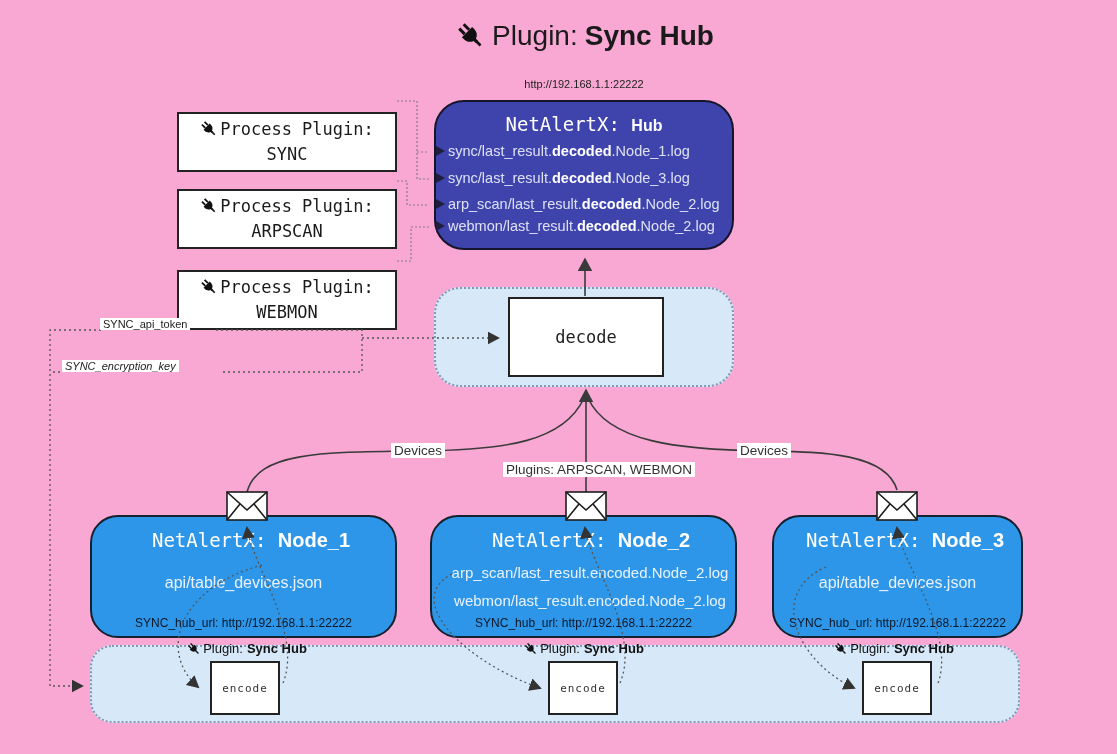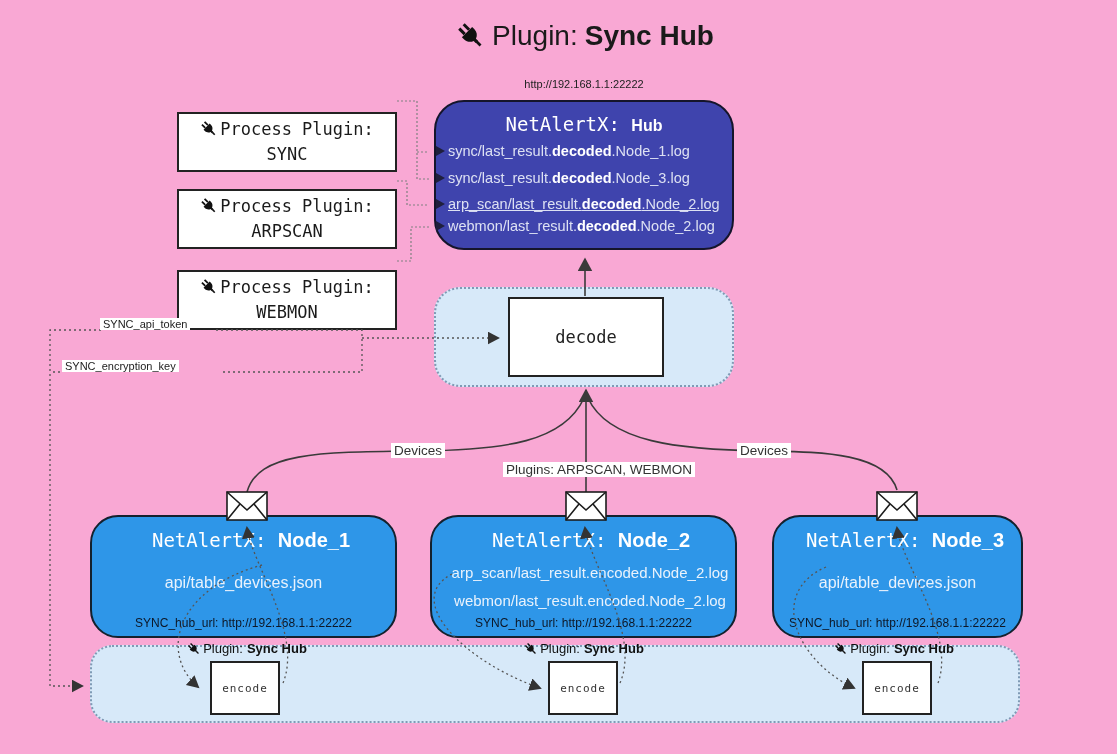--- a/index.html
+++ b/index.html
@@ -28,31 +28,31 @@
   
   .hub-url{position:absolute;left:434px;top:78px;width:300px;text-align:center;font-size:11px;color:#222;z-index:3;}
   .hub{position:absolute;left:434px;top:100px;width:300px;height:150px;background:var(--hub-fill);
        border:2px solid #15152b;border-radius:30px;z-index:2;}
   .hub-title{position:absolute;top:11px;left:0;right:0;text-align:center;color:#fff;
        font-family:"DejaVu Sans Mono",monospace;font-size:19px;}
   .hub-title b{font-family:"Liberation Sans",sans-serif;font-size:16px;}
   .hrow{position:absolute;left:0;right:4px;height:18px;display:flex;align-items:center;color:#dde1f3;font-size:14.5px;white-space:nowrap;}
   .hrow .tri{width:0;height:0;border-top:5px solid transparent;border-bottom:5px solid transparent;border-left:9px solid #1f1f3d;margin-right:3px;}
   .hrow b{color:#fff;}
-  #hrow-0{top:40px;} #hrow-1{top:67px;} #hrow-2{top:93px;text-decoration:underline;} #hrow-3{top:115px;}
+  #hrow-0{top:40px;} #hrow-1{top:67px;} #hrow-2{top:93px;} #hrow-3{top:115px;}
 
   
   .decode-band{position:absolute;left:434px;top:287px;width:300px;height:100px;background:var(--band-fill);
        border:2px dotted var(--band-border);border-radius:26px;z-index:1;}
   .decode-box{position:absolute;left:508px;top:297px;width:156px;height:80px;background:#fff;border:2px solid #222;
        display:flex;align-items:center;justify-content:center;font-family:"DejaVu Sans Mono",monospace;font-size:17px;color:#222;z-index:5;}
 
   
   .tok{position:absolute;background:#fff;padding:0 3px;font-size:11px;color:#222;z-index:6;white-space:nowrap;}
-  #tok-api{left:100px;top:318px;} #tok-key{left:62px;top:360px;}
+  #tok-api{left:100px;top:318px;} #tok-key{left:62px;top:360px;font-style:italic;}
 
   
   .elab{position:absolute;background:#fff;padding:0 3px;font-size:13.5px;color:#333;z-index:6;white-space:nowrap;}
   #lab-dev-l{left:391px;top:443px;} #lab-plugins{left:503px;top:462px;} #lab-dev-r{left:737px;top:443px;}
 
   
   .node{position:absolute;top:515px;height:123px;background:var(--node-fill);border:2px solid #14212e;border-radius:28px;z-index:2;}
   #node-0{left:90px;width:307px;} #node-1{left:430px;width:307px;} #node-2{left:772px;width:251px;}
   .node-title{position:absolute;top:12px;left:15px;right:0;text-align:center;color:#fff;
        font-family:"DejaVu Sans Mono",monospace;font-size:19px;white-space:nowrap;}

